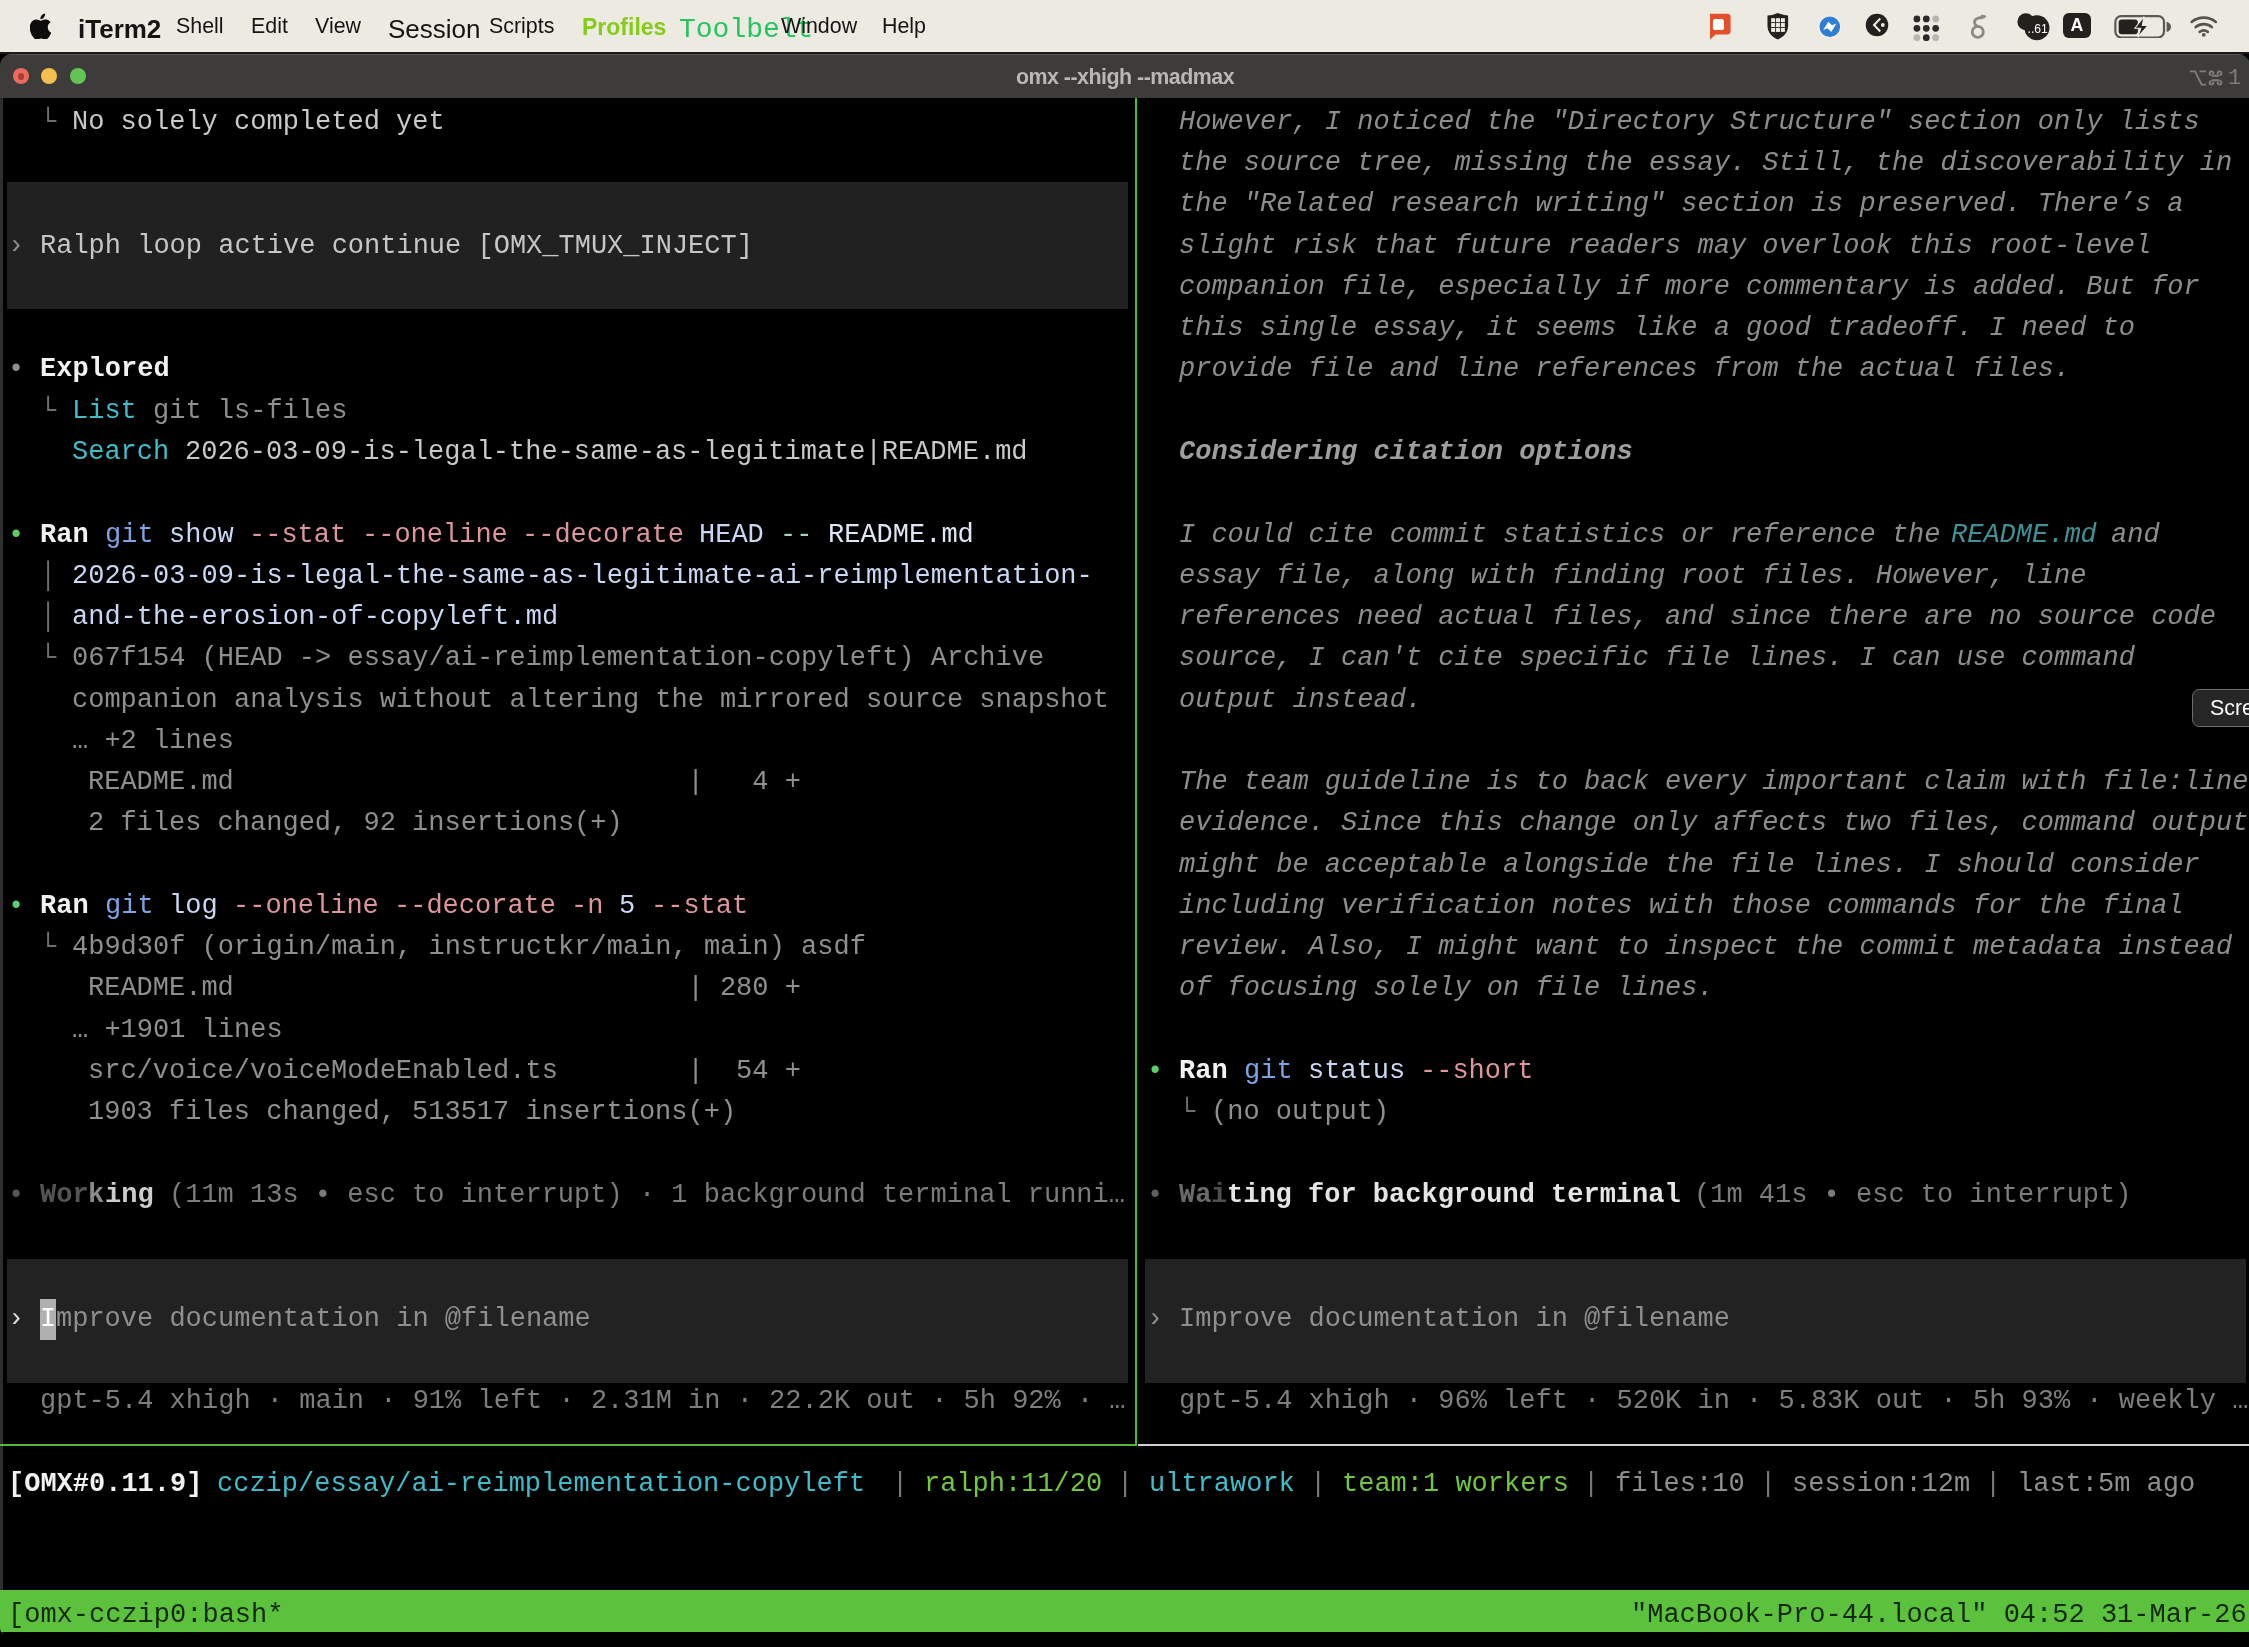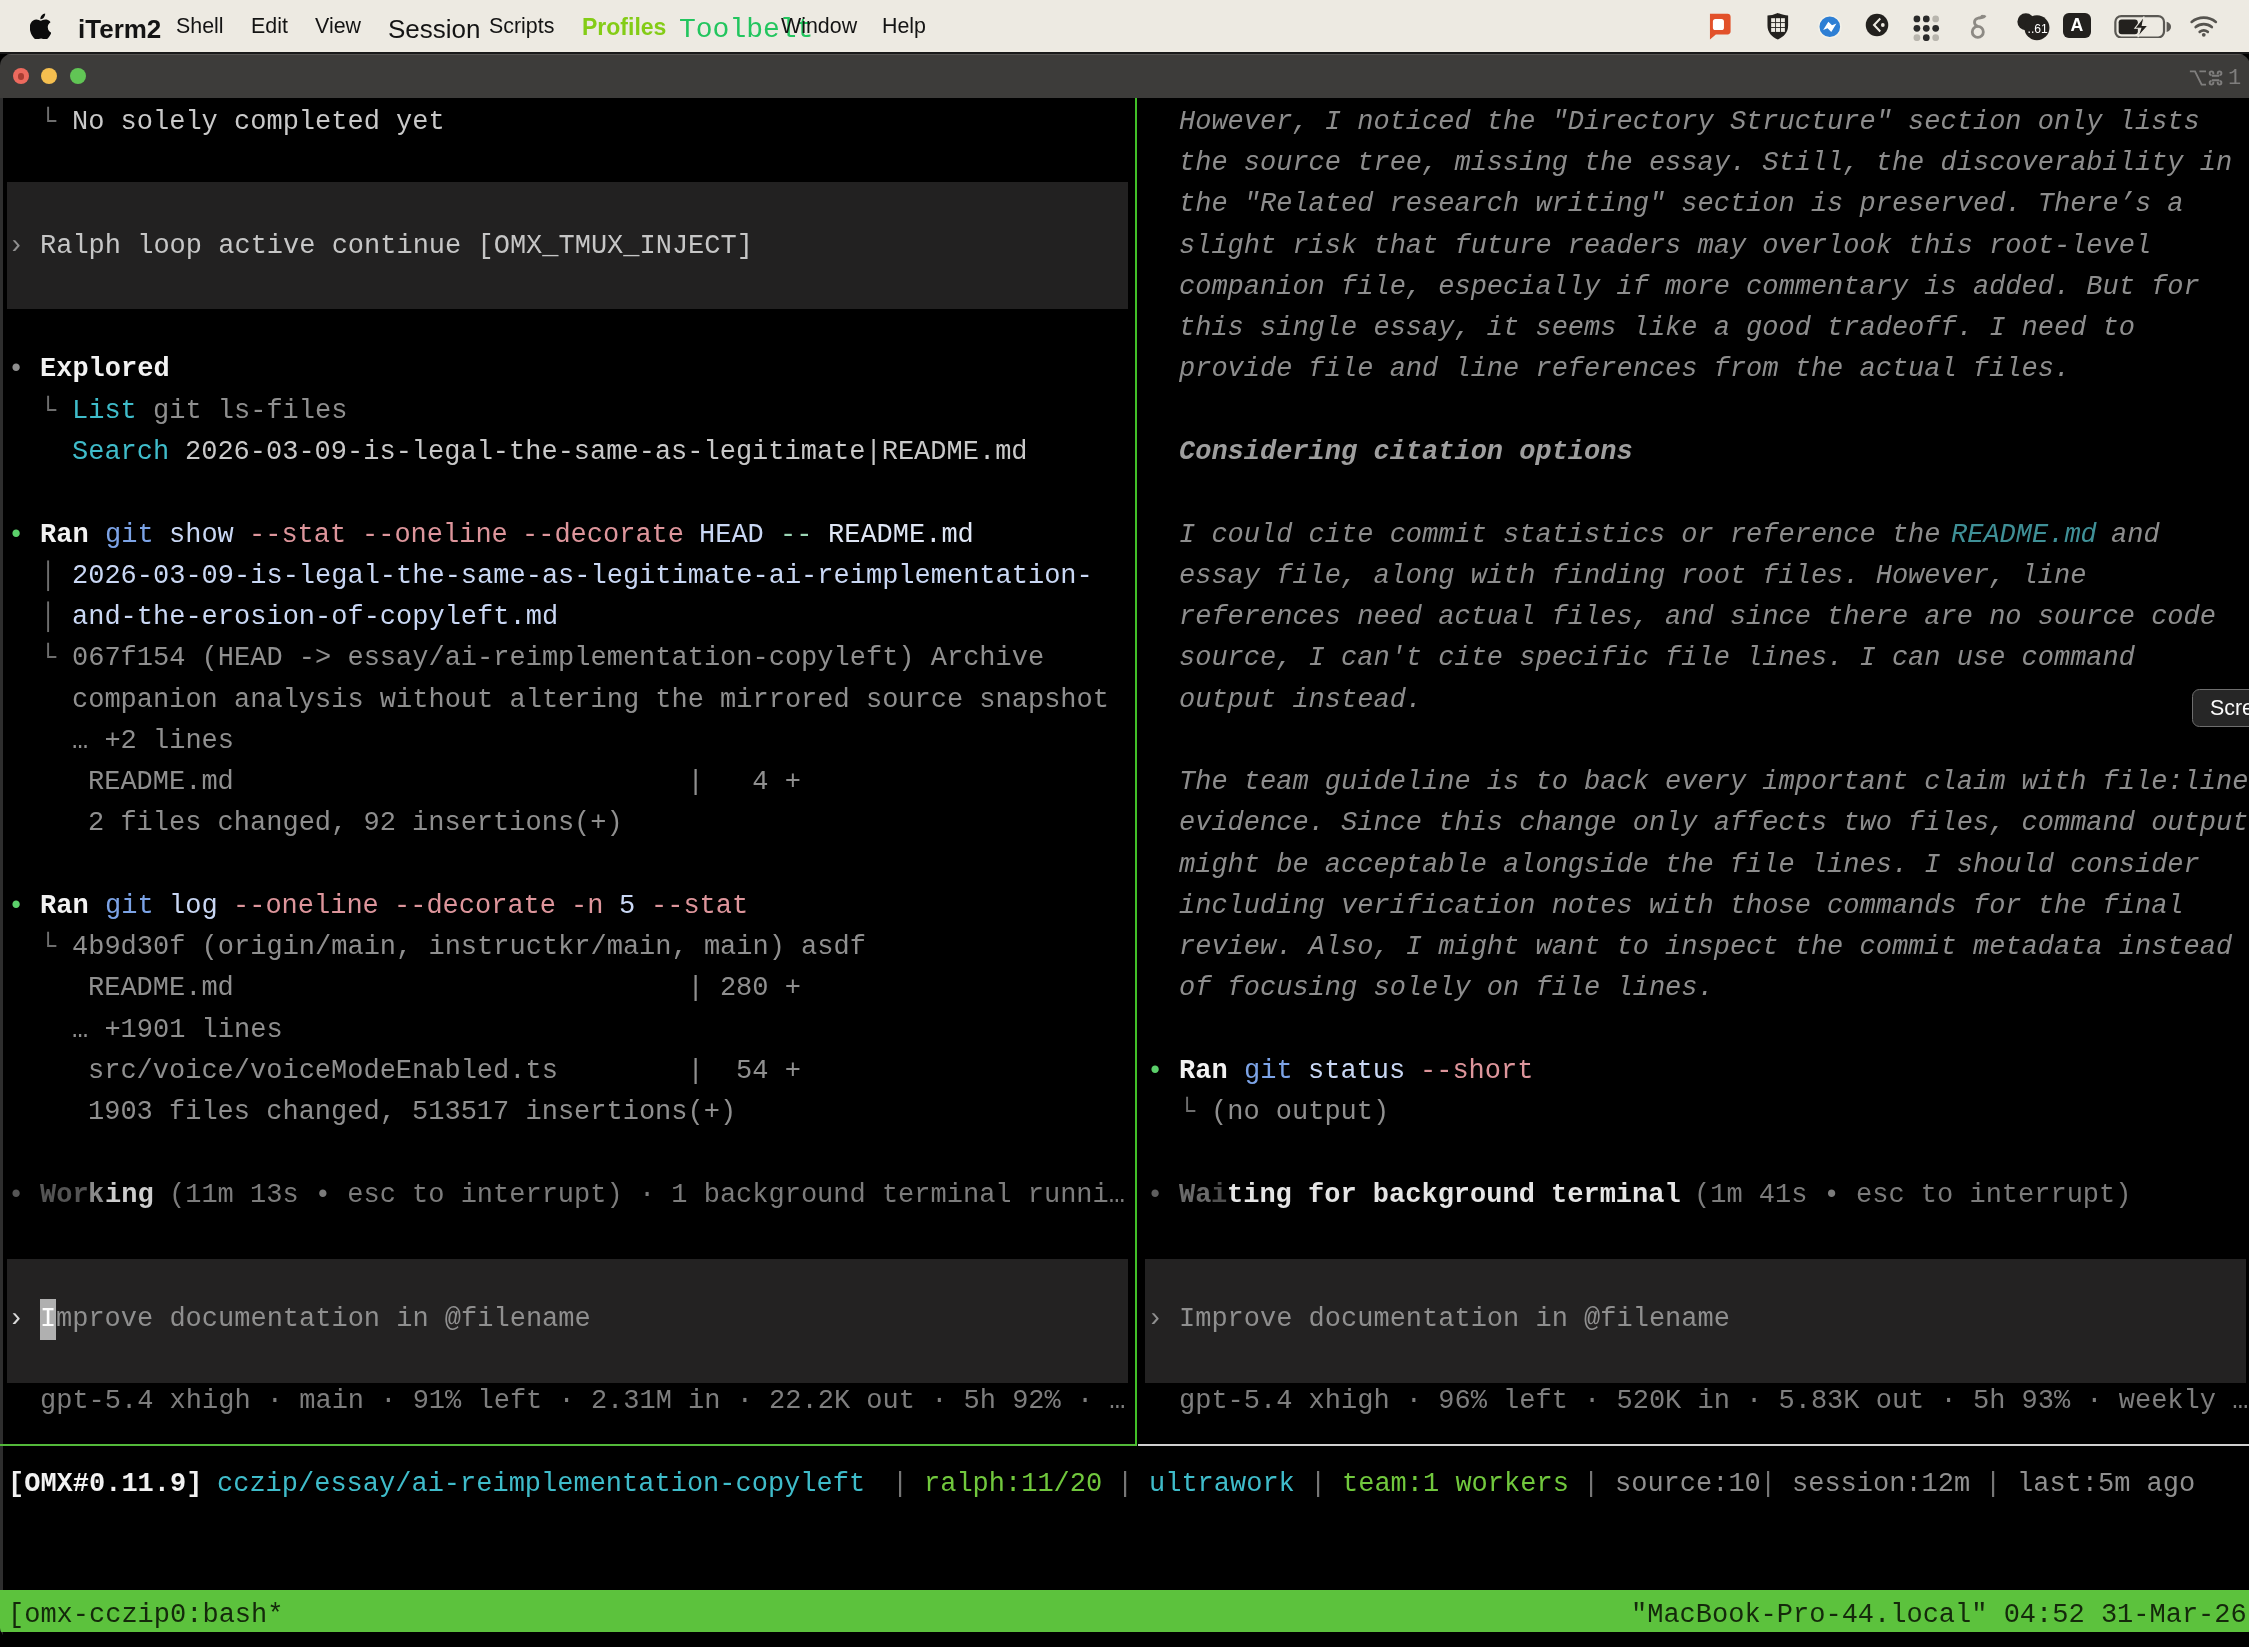--- a/index.html
+++ b/index.html
@@ -86,20 +86,21 @@
 <path d="M14.5 23a9.5 9.5 0 0 1 11 0"></path>
 </g>
 <circle cx="20" cy="27" r="2.6" fill="#56544f"></circle>
 </svg>
 <div class="abs" style="left:0;top:54px;width:2250px;height:1583px;background:#000;border-radius:11.8px 11.8px 8.9px 8.9px;overflow:hidden">
 <div class="abs" style="left:0;top:0;width:2250px;height:44px;background:#3d3c3a;border-top:1.5px solid #555351"></div>
 <div class="abs" style="left:12.5px;top:14px;width:16px;height:16px;border-radius:50%;background:#ed6a5e"></div>
 <div class="abs" style="left:17.7px;top:19px;width:6.6px;height:6.6px;border-radius:50%;background:#a93d32"></div>
 <div class="abs" style="left:41px;top:14px;width:16px;height:16px;border-radius:50%;background:#f5bf4f"></div>
 <div class="abs" style="left:70px;top:14px;width:16px;height:16px;border-radius:50%;background:#61c555"></div>
+<div class="abs" style="left:0;top:11px;width:2250px;text-align:center;font-family:'Liberation Sans',sans-serif;font-size:21.4px;letter-spacing:-0.5px;font-weight:bold;color:#b9b8b6">omx --xhigh --madmax</div>
 <svg class="abs" style="left:2189px;top:12.5px" width="34" height="22" viewBox="0 0 46 30">
 <g stroke="#7f7e7d" stroke-width="2.6" fill="none">
 <path d="M1 6h7l9 18h6"></path>
         <path d="M14 6h9"></path>
 <path d="M31 12h10M31 18h10M33 10V8.5a2.5 2.5 0 1 0-2.5 2.5h0M39 10V8.5a2.5 2.5 0 1 1 2.5 2.5h0M33 20v1.5A2.5 2.5 0 1 1 30.5 19h0M39 20v1.5a2.5 2.5 0 1 0 2.5-2.5h0"></path>
 </g>
     </svg>
 <div class="abs" style="left:2228px;top:11.8px;font-size:22px;color:#7f7e7d;font-family:'Liberation Mono',monospace">1</div>
 <div class="abs" style="left:0;top:44px;width:3px;height:1539px;background:#2e2e2e"></div>
 <div class="abs" style="left:1135px;top:44px;width:2.2px;height:1346px;background:#41bf27"></div>
@@ -204,21 +205,21 @@
 <span class="t" style="top:1381px;left:1179px;color:#7e7e7e">gpt-5.4 xhigh · 96% left · 520K in · 5.83K out · 5h 93% · weekly …</span>
 <span class="t" style="top:1464px;left:8px;color:#f2f2f2;font-weight:bold">[OMX#0.11.9]</span>
 <span class="t" style="top:1464px;left:217px;color:#3fbcca">cczip/essay/ai-reimplementation-copyleft</span>
 <span class="t" style="top:1464px;left:892px;color:#767676">|</span>
 <span class="t" style="top:1464px;left:924px;color:#71c83d">ralph:11/20</span>
 <span class="t" style="top:1464px;left:1117px;color:#767676">|</span>
 <span class="t" style="top:1464px;left:1149px;color:#3fbcca">ultrawork</span>
 <span class="t" style="top:1464px;left:1310px;color:#767676">|</span>
 <span class="t" style="top:1464px;left:1342px;color:#71c83d">team:1 workers</span>
 <span class="t" style="top:1464px;left:1583px;color:#767676">|</span>
-<span class="t" style="top:1464px;left:1615px;color:#8f8f8f">source:10</span>
+<span class="t" style="top:1464px;left:1615px;color:#8f8f8f">files:10</span>
 <span class="t" style="top:1464px;left:1760px;color:#767676">|</span>
 <span class="t" style="top:1464px;left:1792px;color:#8f8f8f">session:12m</span>
 <span class="t" style="top:1464px;left:1985px;color:#767676">|</span>
 <span class="t" style="top:1464px;left:2017px;color:#8f8f8f">last:5m ago</span>
 <span class="t" style="left:8px;top:1595px;color:#14290b">[omx-cczip0:bash*</span>
 <span class="t" style="left:1631px;top:1595px;color:#14290b">"MacBook-Pro-44.local" 04:52 31-Mar-26</span>
 <div class="abs" style="left:2192px;top:689px;width:66px;height:38px;background:#262626;border:1.5px solid #6e6e6e;border-radius:7.4px"></div>
 <div class="abs" style="left:2210px;top:696px;font-family:'Liberation Sans',sans-serif;font-size:21.4px;color:#fafafa">Scre</div>
 
 </body></html>

